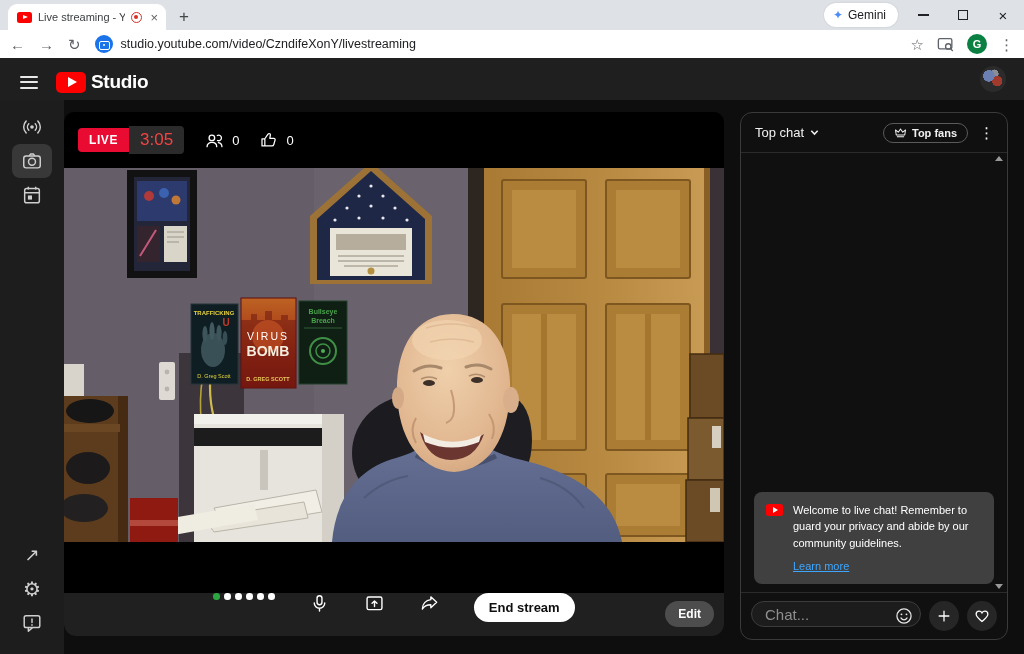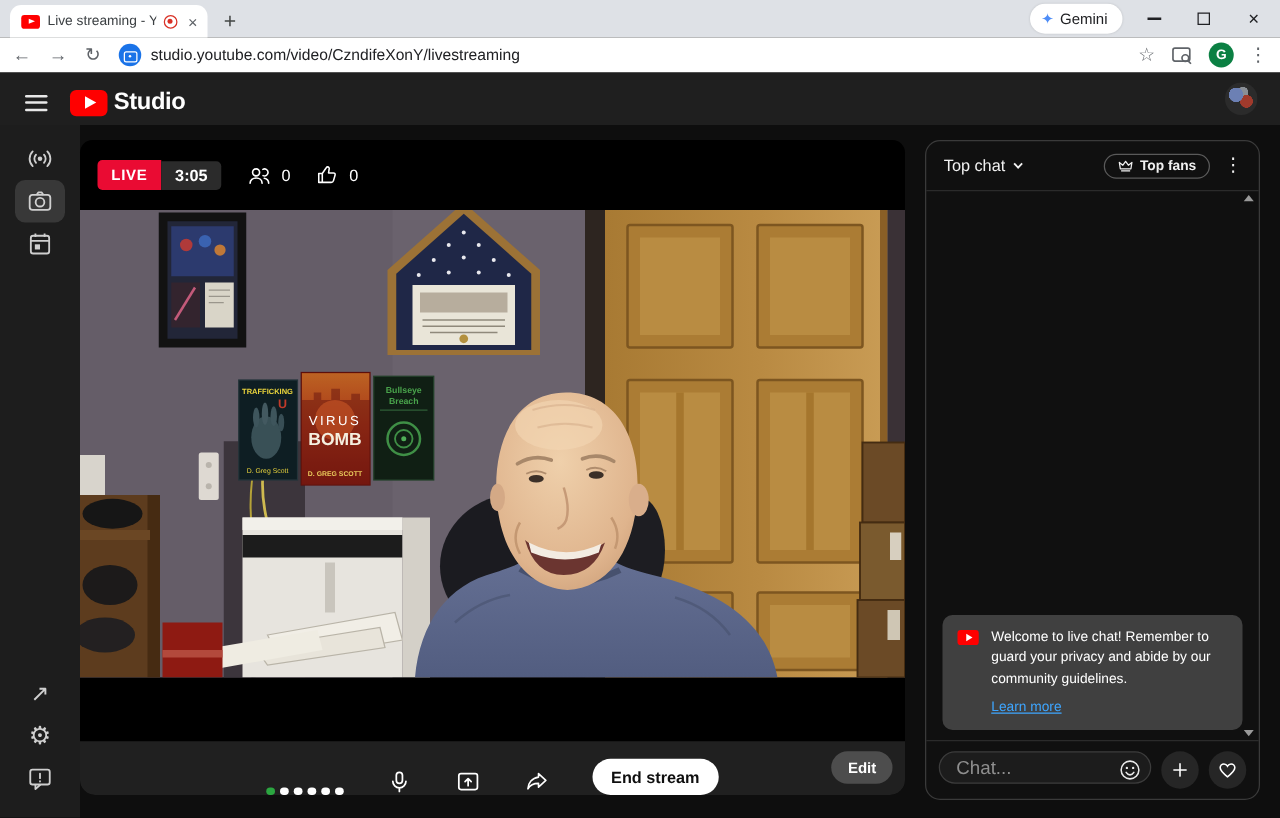--- a/index.html
+++ b/index.html
@@ -68,26 +68,26 @@
   .ne-arrow { font-size:18px; color:#cfcfcf; line-height:1; }
 
   
   .player { position:absolute; left:64px; top:12px; width:660px; height:524px; background:#000;
             border-radius:10px 10px 12px 12px; }
   .overlay-row { position:absolute; top:0; left:0; right:0; height:56px; display:flex; align-items:center;
                  padding-left:14px; gap:20px; }
   .badge-group { display:flex; align-items:center; }
   .live-badge { color:#fff; font-size:12px; font-weight:bold; letter-spacing:.6px; padding:5px 11px;
                 border-radius:4px 0 0 4px; }
-  .timer-badge { background:#2b2b2b; color:#ffffff; font-size:13px; font-weight:bold; padding:4px 11px;
+  .timer-badge { background:#2b2b2b; color:#ef4444; font-size:17px; font-weight:normal; padding:4px 11px;
                  border-radius:0 4px 4px 0; }
   .stat { display:flex; align-items:center; gap:7px; color:#fff; font-size:13px; }
   .scene { position:absolute; top:56px; left:0; }
   .controls { position:absolute; bottom:0; left:0; right:0; height:43px; background:#202020;
-              border-radius:0 0 12px 12px; display:flex; align-items:flex-end; justify-content:center; gap:34px; }
+              border-radius:0 0 12px 12px; display:flex; align-items:flex-start; justify-content:center; gap:34px; }
   .dots { display:flex; gap:4.5px; align-items:center; }
   .dot { width:6.5px; height:6.5px; border-radius:50%; background:#fff; }
   .ctl-icon { color:#fff; display:flex; align-items:center; }
   .end-stream { background:#fff; color:#0f0f0f; font-size:13px; font-weight:bold; padding:7px 15px;
                 border-radius:17px; border:none; }
   .edit-btn { position:absolute; right:10px; top:8px; background:#4d4d4d; color:#fff; font-size:12px;
               font-weight:bold; padding:6px 13px; border-radius:15px; border:none; }
 
   
   .chat { position:absolute; left:740px; top:12px; width:268px; height:528px; background:#101010;

